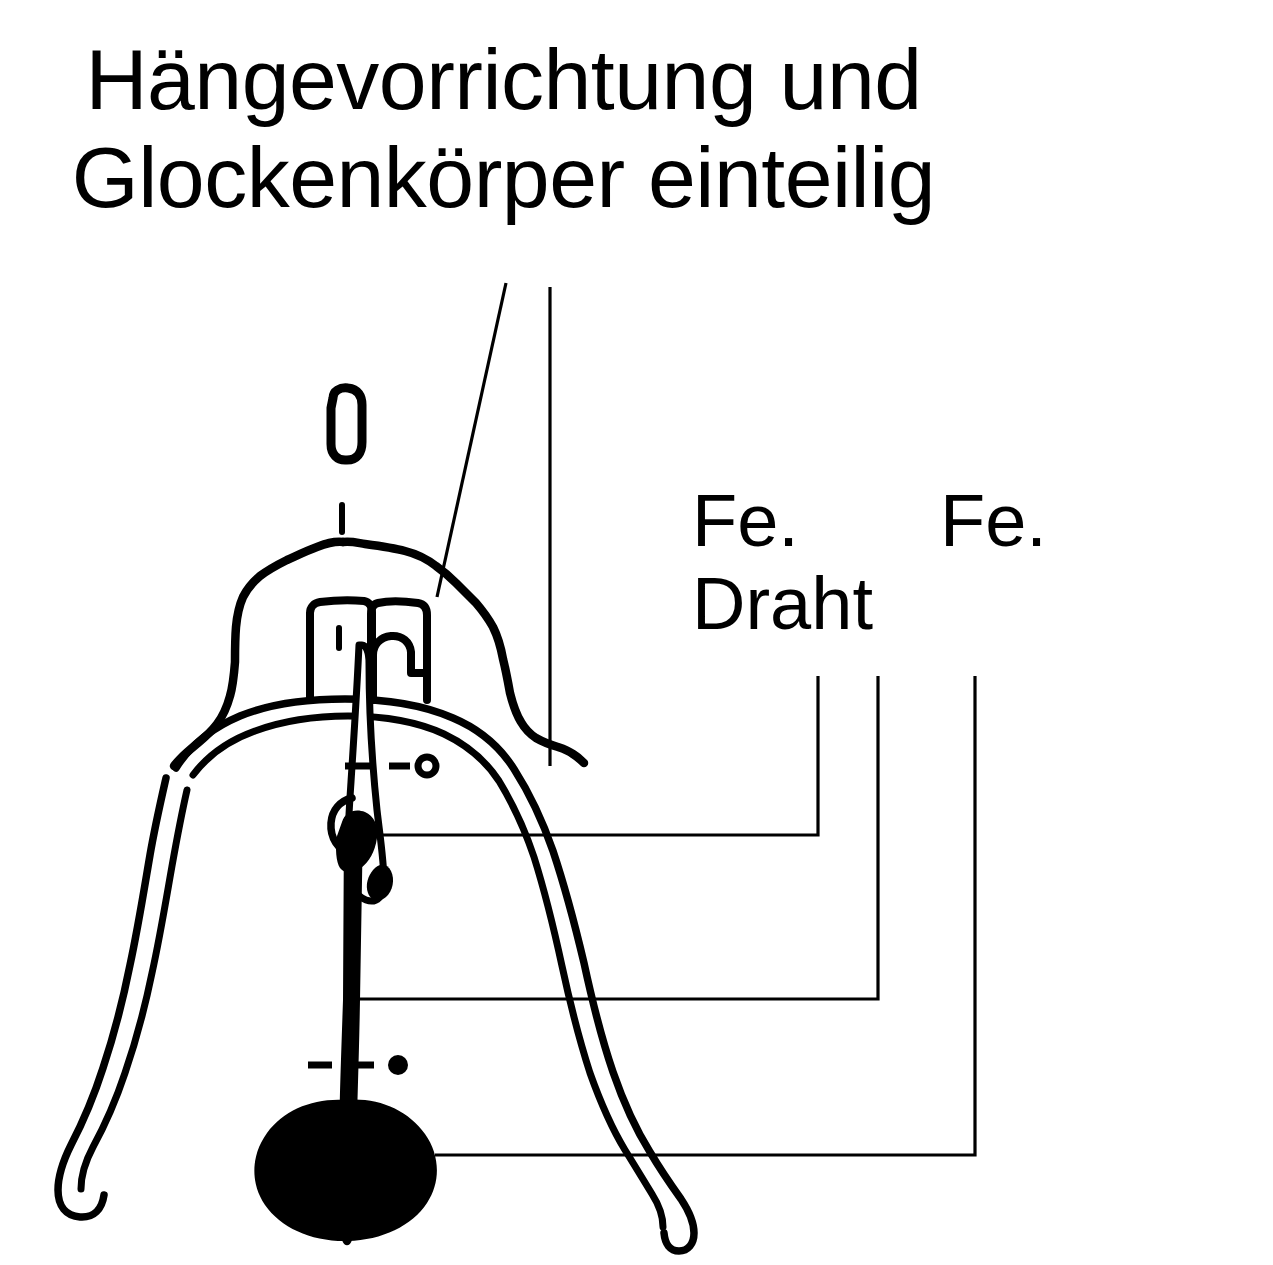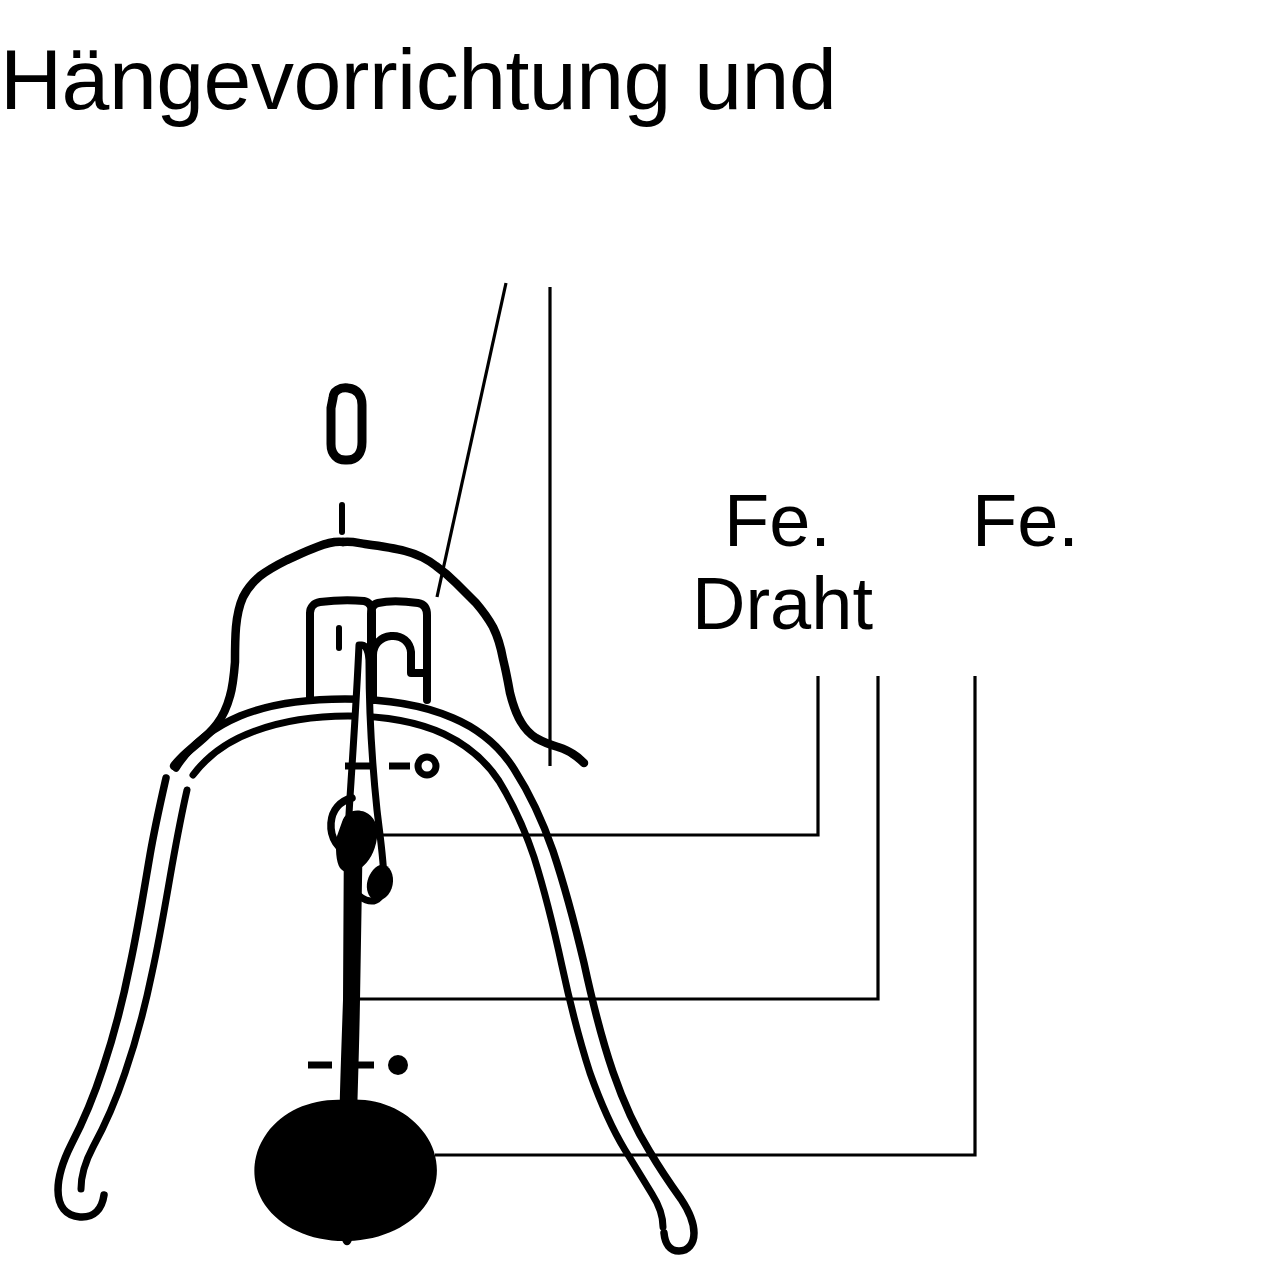--- a/index.html
+++ b/index.html
@@ -16,21 +16,21 @@
     width: 1273px;
     height: 1265px;
     background: #ffffff;
     overflow: hidden;
   }
   #title-block {
     position: absolute;
     left: 0;
     top: 36px;
     width: 1007px;
-    text-align: left;
+    text-align: center;
     line-height: 1.0;
     color: #000000;
   }
   .title-line {
     display: block;
     font-family: "Liberation Sans", sans-serif;
     font-size: 86px;
     font-weight: 400;
     letter-spacing: -0.5px;
     color: #000000;
@@ -48,38 +48,39 @@
     white-space: nowrap;
   }
   #callout-draht {
     left: 692px;
     top: 480px;
   }
   #callout-kugel {
     left: 940px;
     top: 480px;
   }
-  .callout .callout-top { display: block; margin-left: 32px; }
+  .callout .callout-top { display: block; }
   .callout .callout-bottom { display: block; text-align: right; }
 
   #drawing-svg {
     position: absolute;
     left: 0;
     top: 0;
     width: 1273px;
     height: 1265px;
   }
 </style>
 </head>
 <body>
 
 <div id="page">
 
   <div id="title-block">
     <span id="title-line-1" class="title-line">Hängevorrichtung und</span>
+    <span id="title-line-2" class="title-line">Glockenkörper einteilig</span>
   </div>
 
   <div class="callout" id="callout-draht">
     <span class="callout-top">Fe.</span>
     <span class="callout-bottom">Draht</span>
   </div>
 
   <div class="callout" id="callout-kugel">
     <span class="callout-top">Fe.</span>
   </div>

